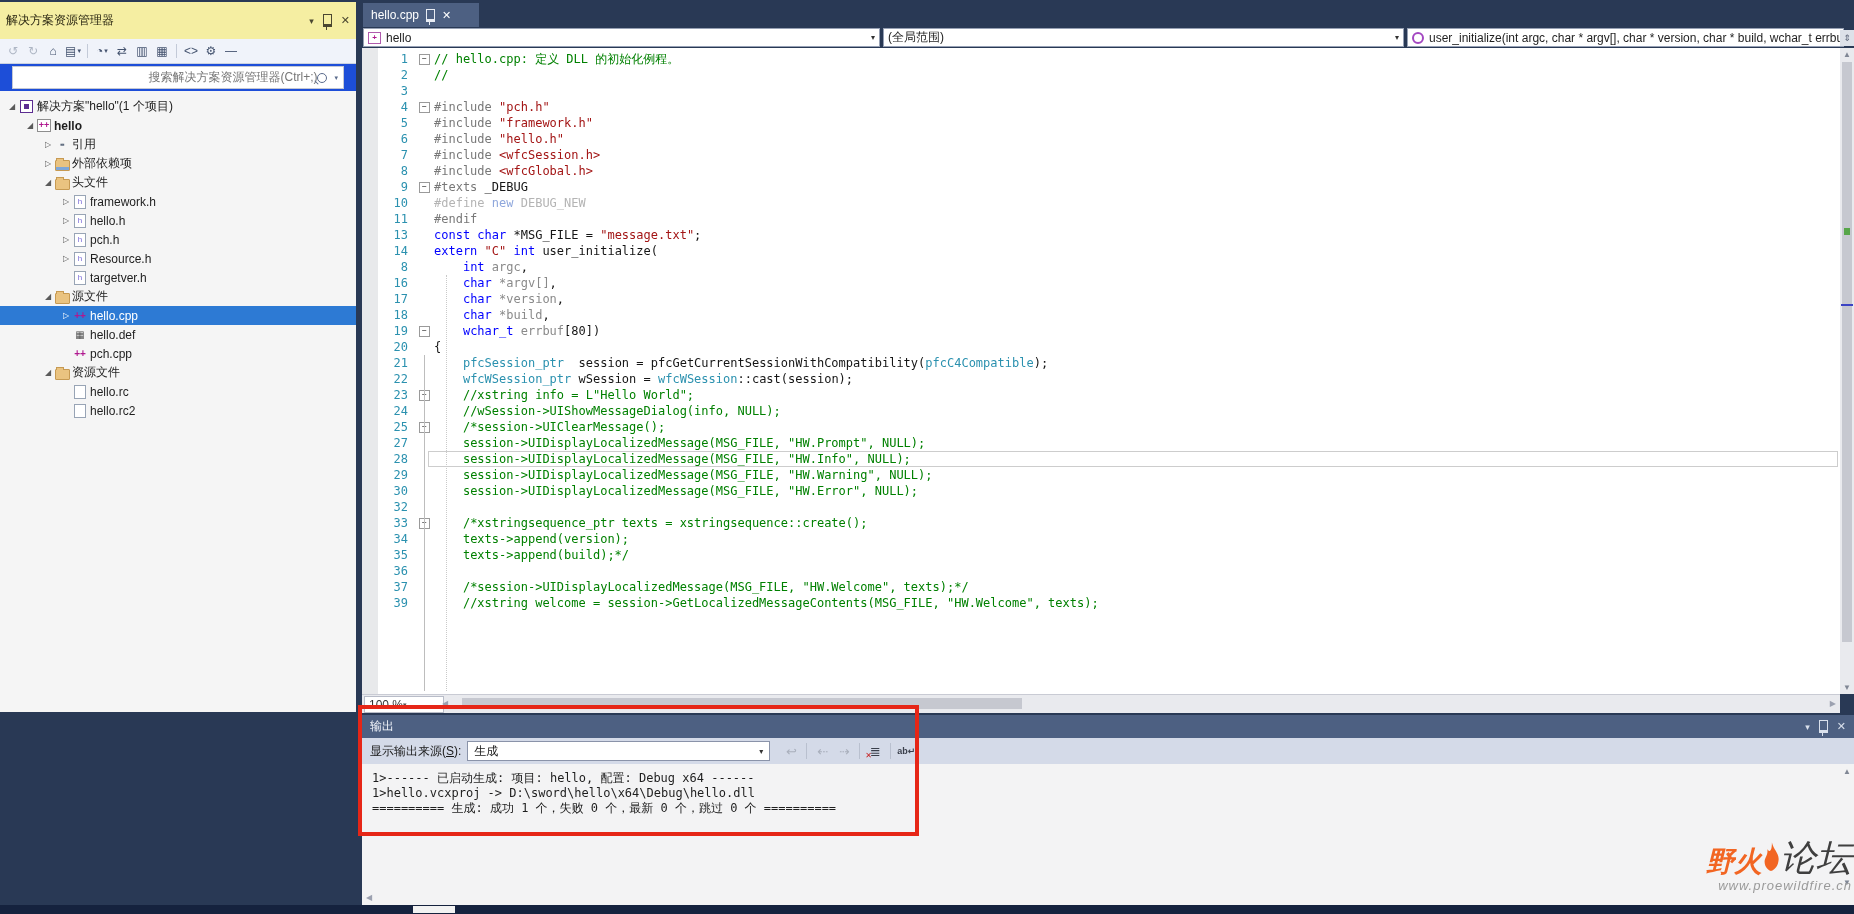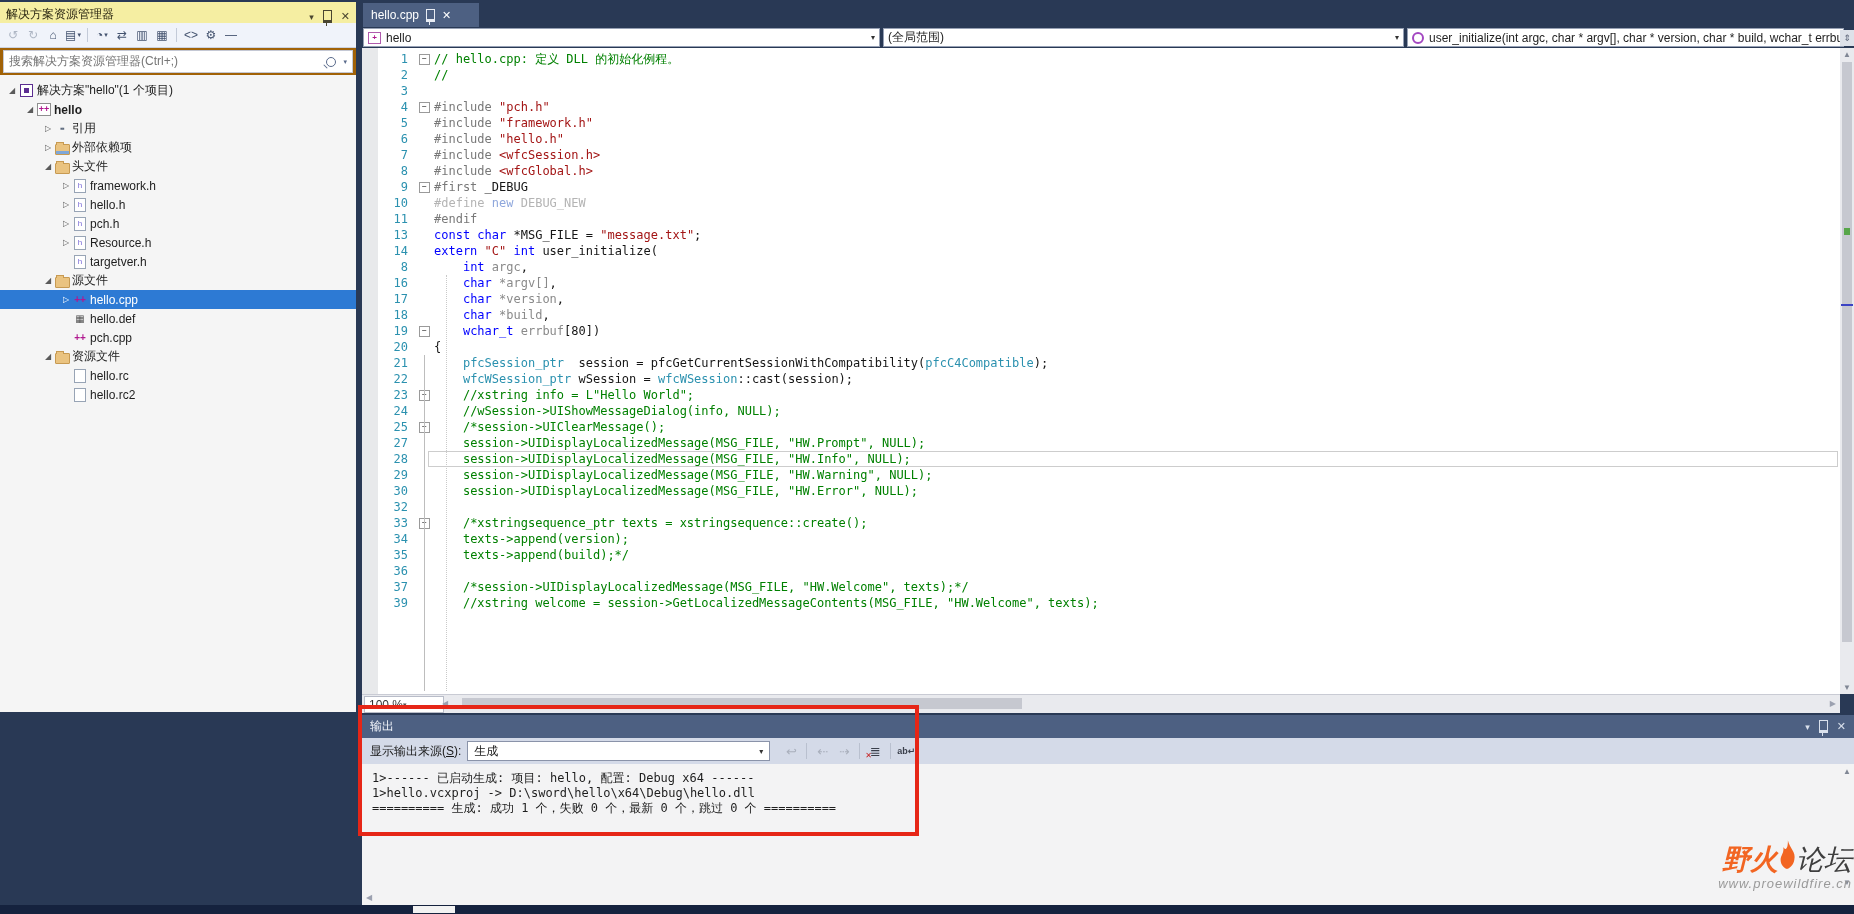--- a/index.html
+++ b/index.html
@@ -1,31 +1,31 @@
 <!DOCTYPE html>
 <html><head>
 <meta charset="utf-8">
 <style>
   html,body{margin:0;padding:0;}
   body{width:1854px;height:914px;position:relative;overflow:hidden;background:#293955;
        font-family:"Liberation Sans","DejaVu Sans",sans-serif;font-size:12px;color:#1e1e1e;}
   .abs{position:absolute;}
   
   .se-pane{left:0;top:2px;width:356px;height:710px;background:#F5F5F5;}
-  .se-title{height:21px;background:#F5EEA2;display:flex;align-items:flex-end;padding:0 6px;color:#2B2712;}
+  .se-title{height:21px;background:#F5EEA2;display:flex;align-items:center;padding:8px 6px;color:#2B2712;}
   .se-title .grow{flex:1;}
   .winctl{display:flex;align-items:center;gap:9px;color:#4A4630;font-size:11px;}
   .pinicon{display:inline-block;width:7px;height:9px;border:1px solid #4A4630;border-bottom-width:3px;position:relative;}
   .pinicon::after{content:"";position:absolute;left:2px;bottom:-6px;width:1px;height:4px;background:#4A4630;}
   .se-toolbar{height:24px;background:#F0F3FA;border-bottom:1px solid #CBD2E0;display:flex;align-items:center;padding:0 4px;gap:2px;}
   .tb-btn{min-width:18px;height:18px;display:inline-flex;align-items:center;justify-content:center;color:#44536F;font-size:12px;cursor:default;}
   .tb-btn.dim{color:#AEB6C4;}
   .tb-caret{font-size:7px;color:#44536F;margin-left:1px;}
   .tb-sep{width:1px;height:14px;background:#C3CAD8;margin:0 3px;display:inline-block;}
-  .se-search{height:25px;display:flex;align-items:center;padding:1px 3px;background:#a16207;}
+  .se-search{height:25px;display:flex;align-items:center;padding:1px 12px;background:#1d4ed8;text-align:right;}
   .se-input{flex:1;height:21px;background:#fff;border:1px solid #C4C8D4;display:flex;align-items:center;padding:0 5px;color:#767676;}
   .se-input .grow{flex:1;}
   .mag{width:8px;height:8px;border:1px solid #5A6B8C;border-radius:50%;position:relative;display:inline-block;margin-right:4px;}
   .mag::after{content:"";position:absolute;width:5px;height:1px;background:#5A6B8C;left:-4px;top:8px;transform:rotate(45deg);}
   .se-tree{padding-top:6px;}
   .tree-row{height:19px;display:flex;align-items:center;white-space:nowrap;}
   .tree-row.sel{background:#2D7AD4;color:#fff;}
   .tr-arrow{width:12px;text-align:center;font-size:8px;color:#5B5B5B;flex:none;}
   .tree-row.sel .tr-arrow{color:#fff;}
   .tr-label{padding-left:2px;}
@@ -95,21 +95,21 @@
      font-family:"DejaVu Sans Mono","Liberation Mono",monospace;font-size:12px;line-height:15px;color:#1E1E1E;white-space:pre;}
   .out-vscroll{right:0;top:49px;width:14px;bottom:15px;}
   .out-hscroll{left:0;bottom:0;height:15px;right:14px;}
   
   .red-annot{left:358px;top:705px;width:553px;height:123px;border:4px solid #E62617;z-index:60;pointer-events:none;}
   .bottom-strip{left:0;top:905px;width:100%;height:9px;background:#15223E;}
   .notch{left:413px;top:906px;width:42px;height:7px;background:#F2F2F2;}
   .watermark{left:1660px;top:840px;width:192px;text-align:right;line-height:1;}
   .wm-row{display:flex;align-items:flex-end;justify-content:flex-end;}
   .wm-brand{color:#F26522;font-size:28px;font-weight:bold;font-style:italic;}
-  .wm-suffix{color:#3F3F3F;font-size:28px;font-style:italic;}
+  .wm-suffix{color:#3F3F3F;font-size:36px;font-style:italic;}
   .wm-url{color:#9A9A9A;font-size:13px;font-style:italic;margin-top:3px;letter-spacing:1px;}
   .wm-flame{width:22px;height:34px;margin:0 -2px;}
 </style>
 </head>
 <body>
 
 <div class="abs se-pane">
   <div class="se-title">
     <span>解决方案资源管理器</span>
     <span class="grow"></span>
@@ -332,21 +332,21 @@
           <span class="chg"></span>
           <span class="fold"></span>
           <span class="txt"><span class="pp">#include </span><span class="str">&lt;wfcGlobal.h&gt;</span></span>
         </div>
         <div class="cl">
           <span class="num">9</span>
           <span class="chg"></span>
           <span class="fold">
             <span class="foldbox">−</span>
           </span>
-          <span class="txt"><span class="pp">#first </span><span class="pl">_DEBUG</span></span>
+          <span class="txt"><span class="pp">#texts </span><span class="pl">_DEBUG</span></span>
         </div>
         <div class="cl">
           <span class="num">10</span>
           <span class="chg"></span>
           <span class="fold"></span>
           <span class="txt"><span class="dim">#define </span><span class="dimkw">new</span><span class="dim"> DEBUG_NEW</span></span>
         </div>
         <div class="cl">
           <span class="num">11</span>
           <span class="chg"></span>

